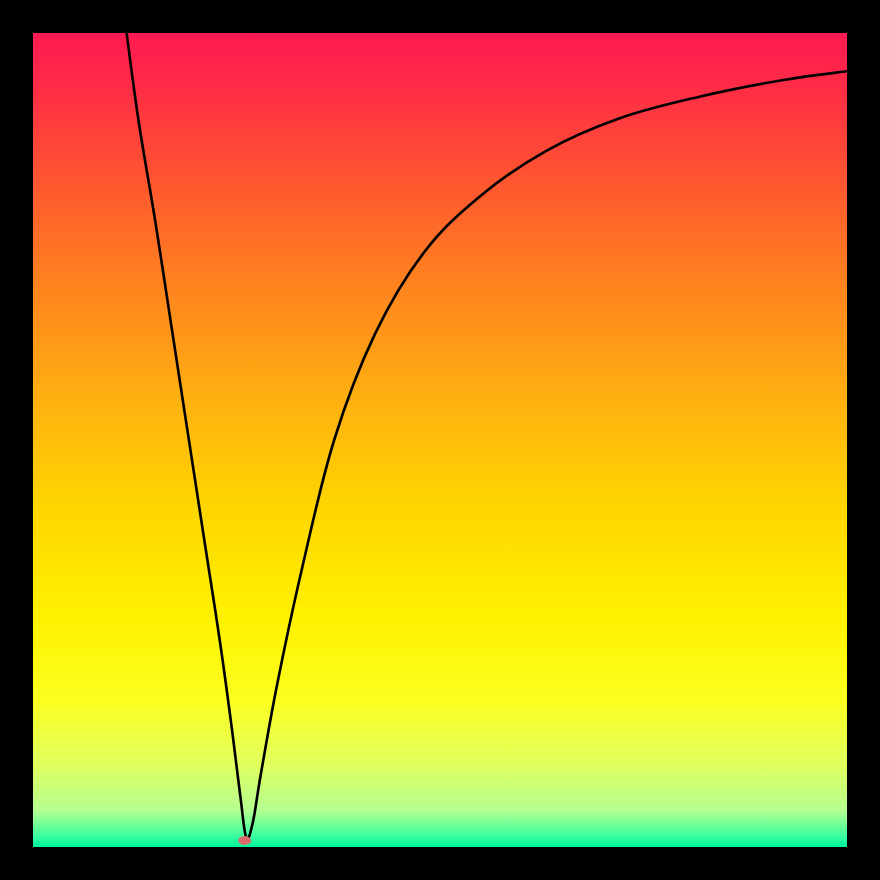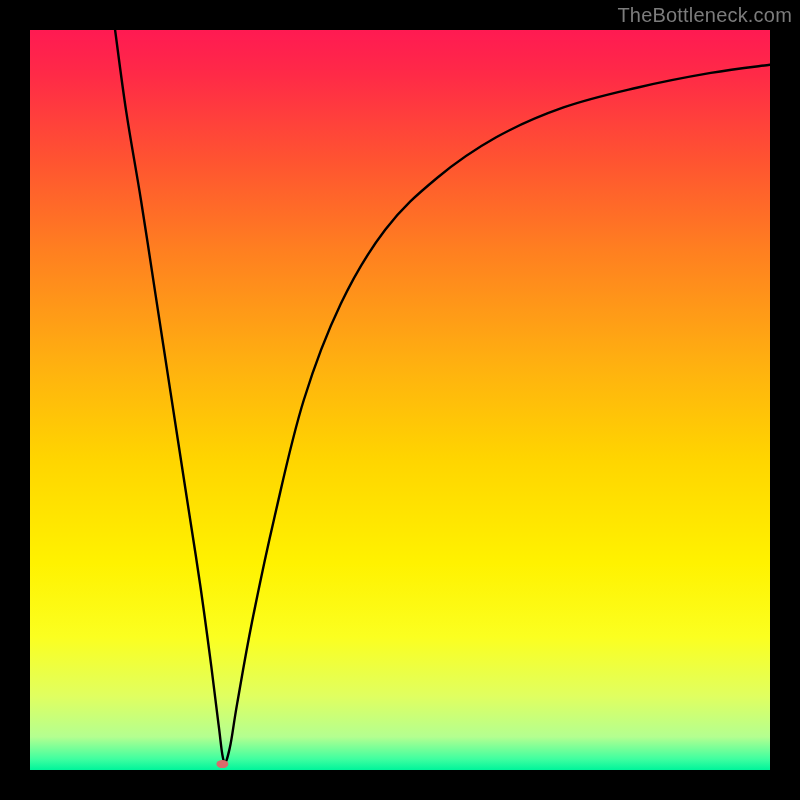--- a/index.html
+++ b/index.html
@@ -25,21 +25,20 @@
     font-size: 20px;
     color: #7c7c7c;
     font-weight: 500;
     letter-spacing: 0.2px;
   }
 </style>
 </head>
 <body>
 
 <div class="outer">
-  <div class="attribution">TheBottleneck.com</div>
   <svg class="plot" viewBox="0 0 740 740" preserveAspectRatio="none">
     <defs>
       <linearGradient id="bg-grad" x1="0" y1="0" x2="0" y2="1">
           <stop offset="0.00%" stop-color="#ff1a52"></stop>
           <stop offset="6.00%" stop-color="#ff2a47"></stop>
           <stop offset="18.00%" stop-color="#ff5530"></stop>
           <stop offset="30.00%" stop-color="#ff8020"></stop>
           <stop offset="45.00%" stop-color="#ffb010"></stop>
           <stop offset="58.00%" stop-color="#ffd500"></stop>
           <stop offset="72.00%" stop-color="#fff200"></stop>

